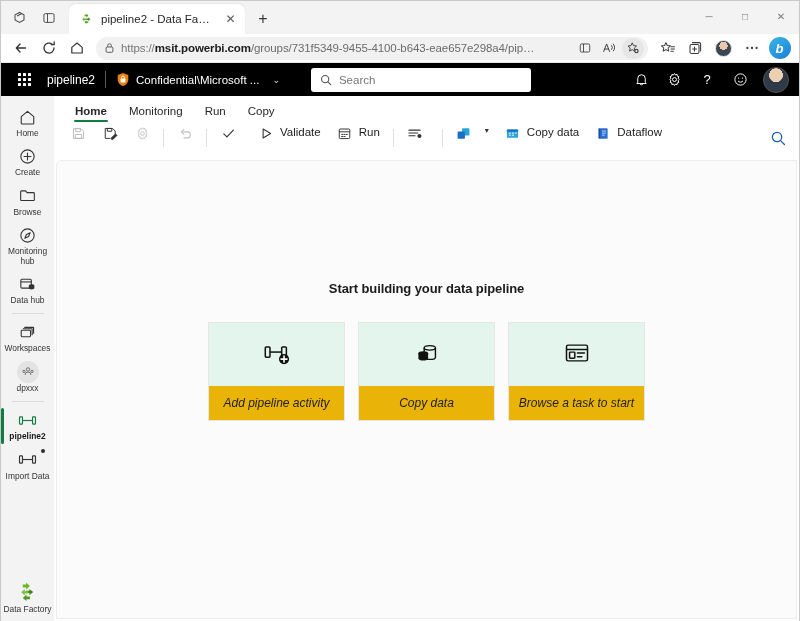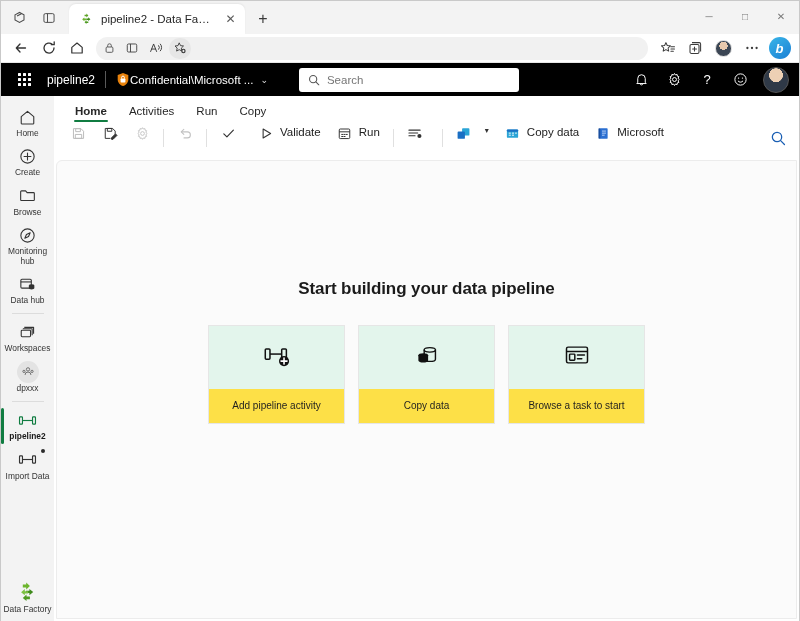--- a/index.html
+++ b/index.html
@@ -98,21 +98,21 @@
     display: flex; align-items: center; padding: 0 10px;
   }
   .waffle {
     width: 26px; height: 26px; display: grid; grid-template-columns: repeat(3,3px);
     grid-template-rows: repeat(3,3px); gap: 2px; align-content: center; justify-content: center;
     margin-right: 10px;
   }
   .waffle i { width: 3px; height: 3px; background: #ffffff; border-radius: 0.5px; display: block; }
   .app-name { color: #ffffff; font-size: 12px; padding-right: 10px; }
   .app-div { width: 1px; height: 17px; background: #5a5a5a; margin-right: 10px; }
-  .sens-label { display: flex; align-items: center; color: #fff; font-size: 11.5px; }
+  .sens-label { display: flex; align-items: center; gap: 6px; color: #fff; font-size: 11.5px; }
   .shield { width: 14px; height: 15px; flex: 0 0 14px; }
   .chev { color: #e0e0e0; font-size: 9px; margin-left: 7px; }
   .searchbox {
     width: 220px; height: 24px; background: #fff; border-radius: 3px;
     display: flex; align-items: center; gap: 7px; padding: 0 9px;
     margin-left: 31px;
   }
   .searchbox .ph { font-size: 11.5px; color: #767676; }
   .appbar-right { margin-left: auto; display: flex; align-items: center; gap: 3px; }
   .abico {
@@ -194,38 +194,39 @@
     position: absolute; top: 64px; left: 2px; width: 741px; height: 459px;
     background: #fbfbfb;
     border: 1px solid #ececec;
     border-radius: 6px 0 0 0;
   }
   .empty {
     position: absolute; top: 0; left: 0; right: 0; height: 380px;
     display: flex; flex-direction: column; align-items: center; justify-content: center;
   }
   .empty-title {
-    font-size: 17px; font-weight: 700; color: #1b1b1b; margin-bottom: 26px;
+    font-size: 13px; font-weight: 700; color: #1b1b1b; margin-bottom: 26px;
     letter-spacing: -0.1px;
   }
   .cards { display: flex; gap: 13px; position: relative; }
   .card {
     width: 137px; height: 99px; background: #ffffff;
     border: 1px solid #e6e6e6;
     display: flex; flex-direction: column;
     overflow: hidden;
   }
   .card-top {
     flex: 1; background: #e3f5ec;
     display: flex; align-items: center; justify-content: center;
   }
   .card-lbl {
     height: 34px; display: flex; align-items: center; justify-content: center;
-    font-size: 10px; color: #1f1f1f; background: #fde047; text-align: center;
+    font-size: 12px; color: #1f1f1f; background: #eab308; text-align: center;
     padding: 0 4px;
+    font-style: italic;
   }
   .card.hl { position: relative; }
   .card.hl::after {
     content: ""; position: absolute; left: -4px; top: -5px; right: -4px; bottom: -5px;
     border: 1.5px solid #e81123; pointer-events: none;
   }
 
   .df-logo { width: 24px; height: 24px; }
 </style>
 </head>
@@ -289,20 +290,21 @@
       </svg>
     </div>
 
     <div class="omnibox">
       <span style="display:flex;align-items:center;">
         <svg width="11" height="12" viewBox="0 0 12 13" fill="none" stroke="#5a5a5a" stroke-width="1.05">
           <rect x="2.3" y="5.4" width="7.4" height="5.8" rx="1.2"></rect>
           <path d="M4 5.4 V3.9 a2 2 0 0 1 4 0 V5.4"></path>
         </svg>
       </span>
+      <span class="omni-url"><span>https://</span><b>msit.powerbi.com</b><span class="u-rest">/groups/731f5349-9455-4100-b643-eae657e298a4/pip…</span></span>
       <span class="omni-right">
         <span class="omni-ico">
           <svg width="14" height="14" viewBox="0 0 16 16" fill="none" stroke="#444" stroke-width="1.05">
             <rect x="2.6" y="3.4" width="10.8" height="9.2" rx="1.5"></rect>
               <path d="M6.3 3.4 V12.6"></path>
           </svg>
         </span>
         <span class="omni-ico">
           <svg width="15" height="14" viewBox="0 0 17 16" fill="none" stroke="#3b3b3b" stroke-width="1.1" stroke-linecap="round">
             <path d="M1.8 12 L5.2 3.4 L8.6 12 M3 9.2 H7.4"></path>
@@ -523,21 +525,21 @@
         </svg>
       </span>
       <span class="rail-lbl">Data Factory</span>
     </div>
   </div>
 
   <div class="panel">
 
     <div class="ribbon-tabs">
       <div class="rtab active">Home</div>
-      <div class="rtab">Activities</div>
+      <div class="rtab">Monitoring</div>
       <div class="rtab">Run</div>
       <div class="rtab">Copy</div>
     </div>
 
     <div class="ribbon">
       <div class="rbtn dis">
         <span class="ri">
           <svg width="15" height="15" viewBox="0 0 16 16" fill="none" stroke="#bbb" stroke-width="1.05" stroke-linejoin="round">
             <path d="M2.6 2.8 H10.6 L13.4 5.6 V13.2 H2.6 Z"></path>
             <rect x="5" y="2.8" width="5" height="3.2"></rect>
@@ -643,21 +645,21 @@
       </div>
 
       <div class="rbtn">
         <span class="ri">
           <svg width="15" height="15" viewBox="0 0 16 16">
             <rect x="4" y="2.4" width="8.4" height="11.2" rx="0.9" fill="#2b6fd1"></rect>
             <rect x="2.6" y="2.4" width="2" height="11.2" rx="0.7" fill="#1a4fa0"></rect>
             <path d="M6.4 5.4 H10.6 M6.4 7.6 H10.6 M6.4 9.8 H9.2" stroke="#cfe2ff" stroke-width="0.9"></path>
           </svg>
         </span>
-        <span>Microsoft</span>
+        <span>Dataflow</span>
       </div>
 
       <div class="ribbon-search">
         <svg width="17" height="17" viewBox="0 0 16 16" fill="none" stroke="#1a5fb4" stroke-width="1.2" stroke-linecap="round">
           <circle cx="6.6" cy="6.6" r="4.4"></circle>
             <path d="M10 10 L13.6 13.6"></path>
         </svg>
       </div>
     </div>
 

